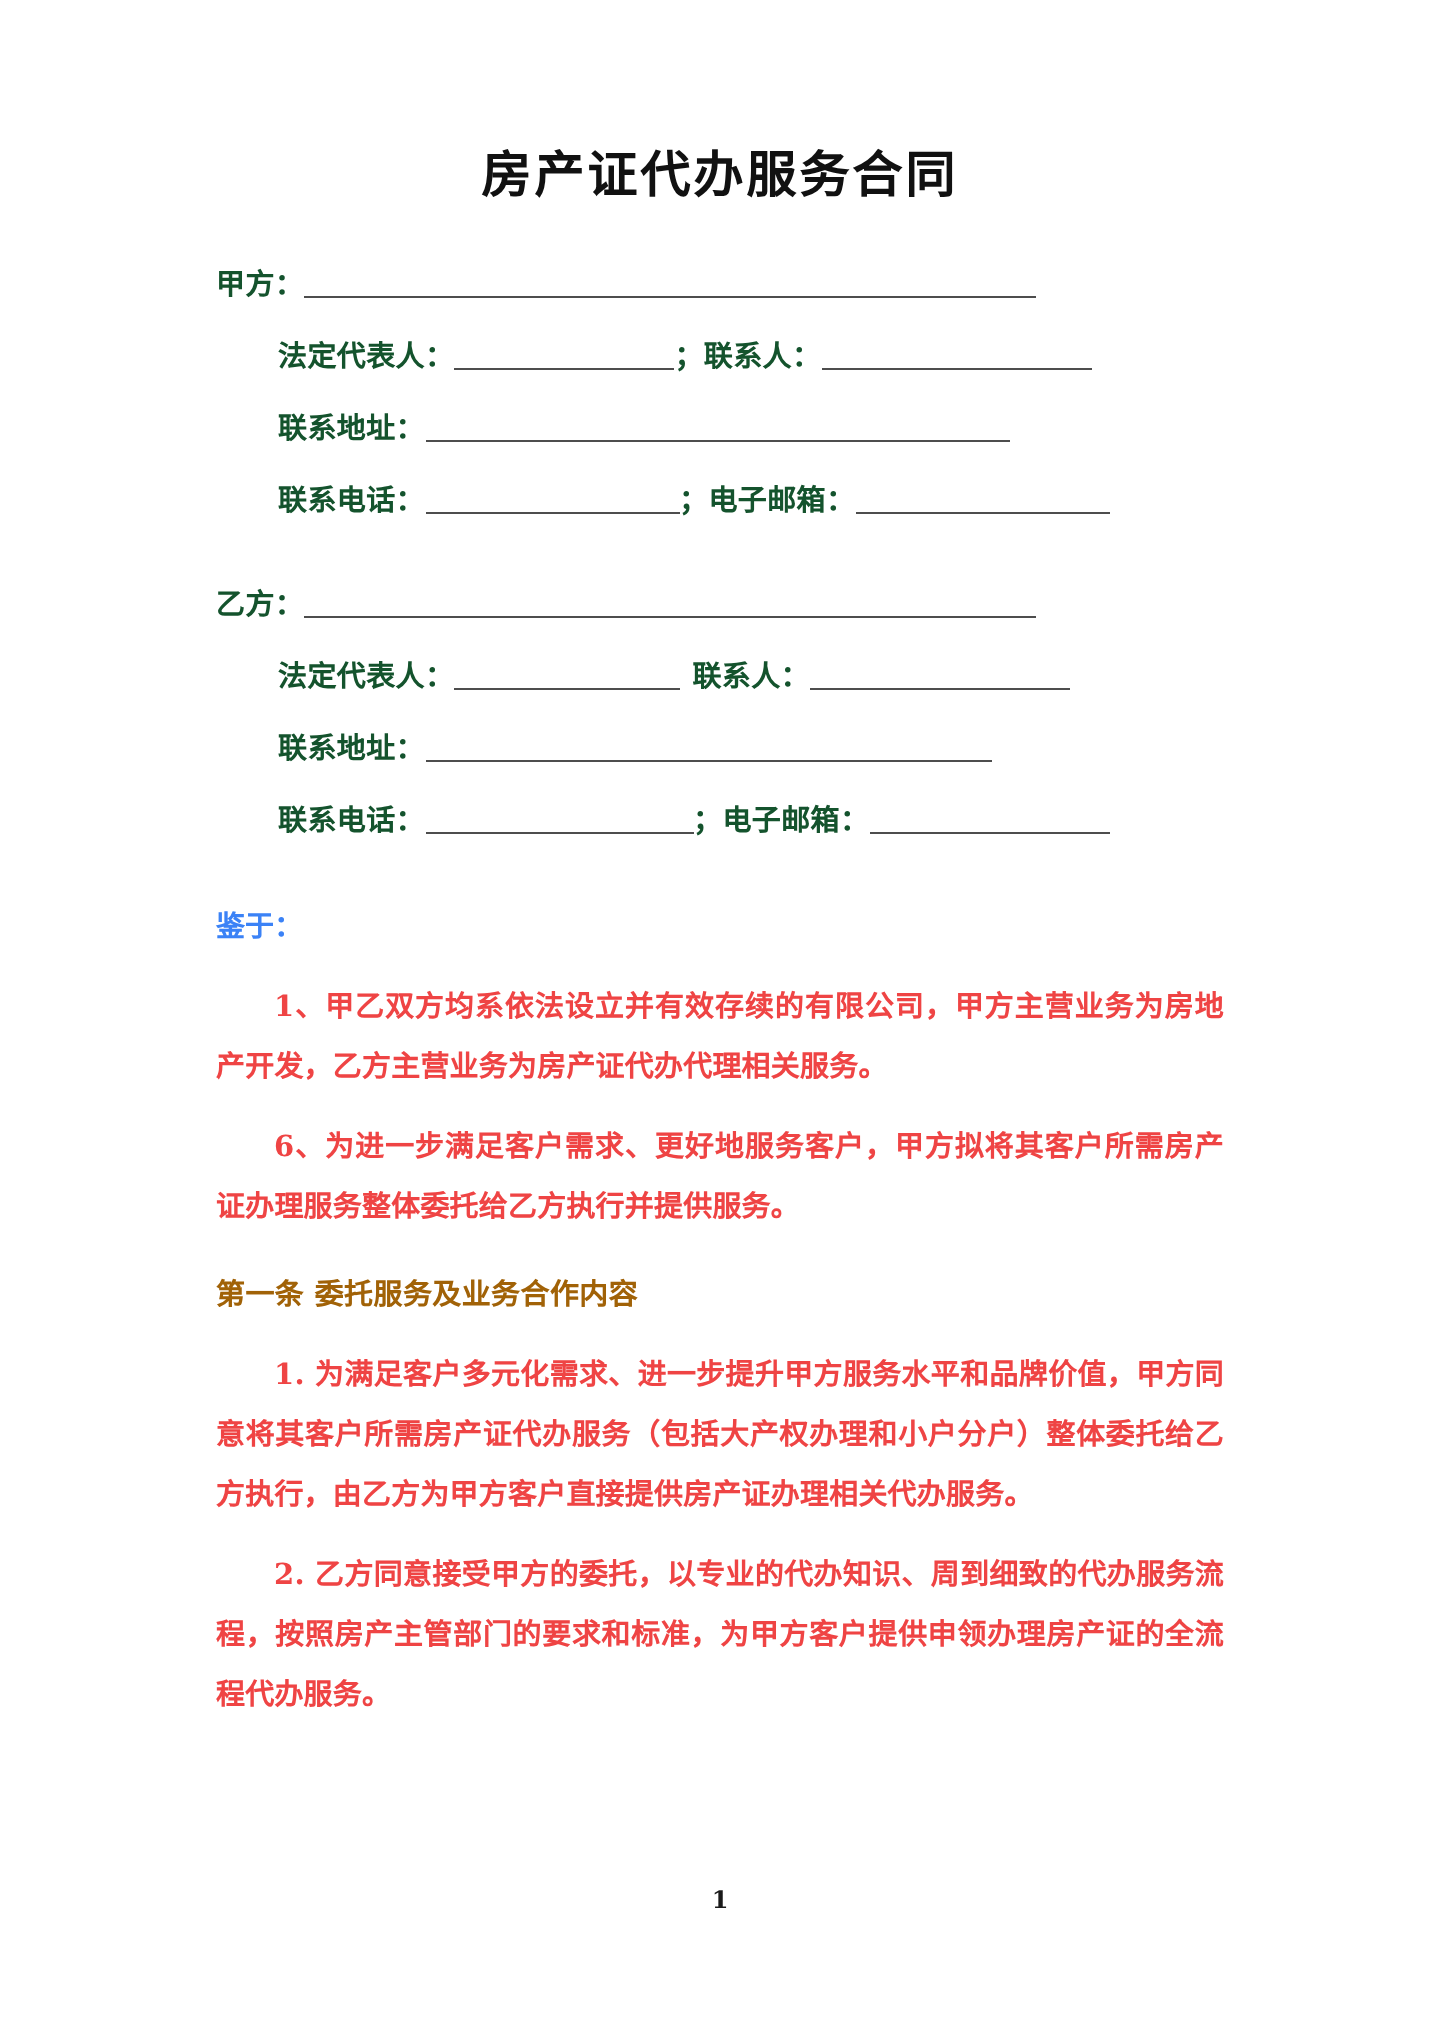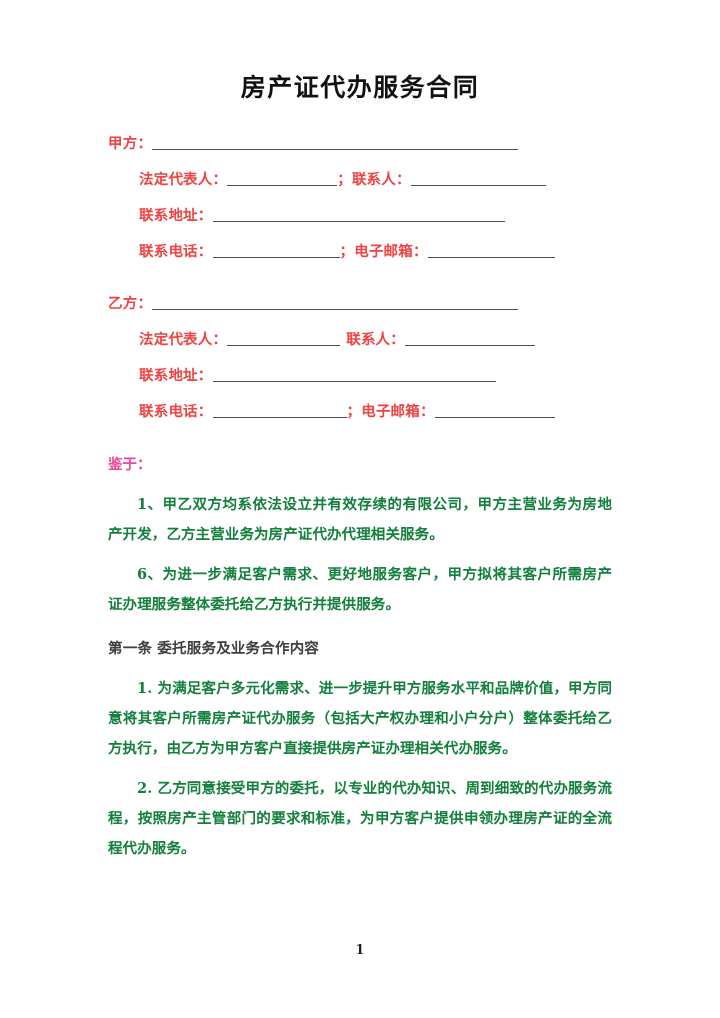--- a/index.html
+++ b/index.html
@@ -52,21 +52,21 @@
   }
   .party-block.second {
     margin-top: 16px;
   }
 
   .field-line {
     font-size: 14.5px;
     font-weight: bold;
     line-height: 36px;
     white-space: nowrap;
-    color: #ef4444;
+    color: #14532d;
     letter-spacing: 0.2px;
   }
   .field-line.indented {
     padding-left: 31px;
   }
   .field-label {
     display: inline;
   }
   .blank {
     display: inline-block;
@@ -89,42 +89,42 @@
     display: inline-block;
     width: 6px;
   }
 
   
   .lead-in {
     margin: 20px 0 0 0;
     font-size: 14.5px;
     line-height: 30px;
     font-weight: bold;
-    color: #ec4899;
+    color: #3b82f6;
   }
 
   p.body-para {
     margin: 10px 0 0 0;
     font-size: 14.5px;
     line-height: 30px;
     font-weight: bold;
     text-align: justify;
     text-justify: inter-ideograph;
     text-indent: 2em;
-    color: #15803d;
+    color: #ef4444;
     letter-spacing: 0.1px;
   }
 
   h2.clause-heading {
     margin: 14px 0 0 0;
     font-size: 14.5px;
     line-height: 30px;
     font-weight: bold;
     text-indent: 0;
-    color: #404040;
+    color: #a16207;
     letter-spacing: 0.2px;
   }
 
   
   .page-number {
     position: absolute;
     left: 0;
     top: 943px;
     width: 720px;
     text-align: center;

